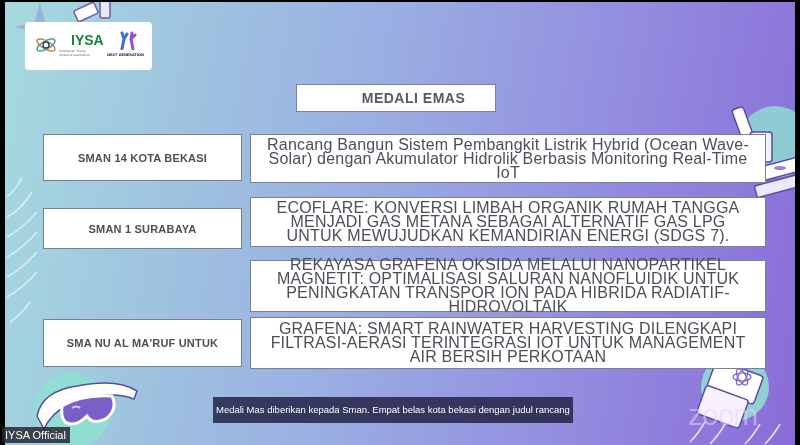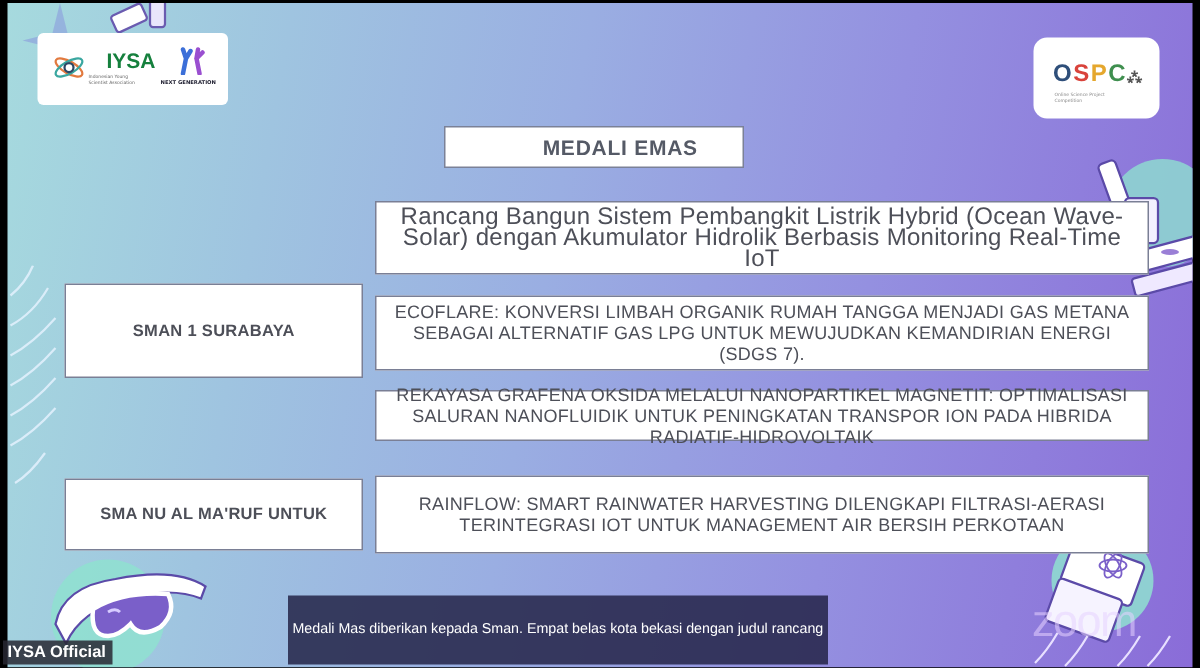--- a/index.html
+++ b/index.html
@@ -32,38 +32,38 @@
       font-size: 14px; font-weight: bold; color: #555a66; letter-spacing: 0.5px;
       font-family: "Liberation Sans", sans-serif;
       padding-left: 35px;
     }
     .row-school, .row-title {
       position: absolute; background: #fff; border: 1.5px solid #7a7f95; box-sizing: border-box;
       display: flex; align-items: center; justify-content: center; text-align: center;
       color: #4d4f58; font-family: "Liberation Sans", sans-serif;
     }
     .row-school { left: 38px; width: 199px; font-size: 11px; font-weight: bold; letter-spacing: 0.2px; }
-    .row-title { left: 245px; width: 516px; font-size: 12px; line-height: 14px; padding: 0 10px; letter-spacing: 0.2px; }
+    .row-title { left: 245px; width: 516px; font-size: 16px; line-height: 14px; padding: 0 10px; letter-spacing: 0.2px; }
     .r1 { top: 132px; height: 47px; }
-    .r2 { top: 187px; height: 63px; }
+    .r2 { top: 206px; height: 41px; }
     .r3 { top: 258px; height: 48px; }
     .r4 { top: 317px; height: 48px; }
     .row-title.r1 { top: 132px; height: 49px; font-size: 16px; }
     .row-title.r2 { top: 195px; height: 50px; }
-    .row-title.r3 { top: 258px; height: 34px; }
+    .row-title.r3 { top: 258px; height: 52px; }
     .row-title.r4 { top: 315px; height: 52px; }
     .deco { position: absolute; }
     .caption {
-      position: absolute; left: 187px; top: 395px; height: 14px;
+      position: absolute; left: 208px; top: 395px; height: 14px;
       background: rgba(35,35,70,0.85); color: #fff; font-size: 9.5px; line-height: 14px;
-      padding: 16px 3px; font-family: "Liberation Sans", sans-serif; white-space: nowrap;
+      padding: 6px 3px; font-family: "Liberation Sans", sans-serif; white-space: nowrap;
     }
     .speaker {
       position: absolute; left: 2px; top: 427px; height: 16px;
-      background: rgba(40,40,50,0.85); color: #fff; font-size: 11px; font-weight: bold; line-height: 16px;
+      background: rgba(40,40,50,0.85); color: #fff; font-size: 11px; font-weight: normal; line-height: 16px;
       padding: 0 4px 0 3px; font-family: "Liberation Sans", sans-serif;
     }
     .zoom-mark {
       position: absolute; left: 683px; top: 396px; font-size: 30px; color: rgba(230,210,255,0.55);
       font-family: "Liberation Sans", sans-serif; letter-spacing: -1px;
     }
   </style>
 </head>
 <body>
 
@@ -128,36 +128,31 @@
     </svg>
     <span class="iysa-text">IYSA</span>
     <span class="iysa-sub">Indonesian Young Scientist Association</span>
     <svg class="ng-figures" viewBox="0 0 22 20">
       <path d="M5 3 l2 6 l-2 10 M7 9 l3 -5" stroke="#3c6fd8" stroke-width="3" fill="none" stroke-linecap="round"></path>
       <path d="M15 3 l-1 6 l2 10 M14 9 l4 -4" stroke="#9a4fd0" stroke-width="3" fill="none" stroke-linecap="round"></path>
     </svg>
     <span class="ng-text">NEXT GENERATION</span>
   </div>
 
-  <div class="logo-card ospc-card">
-    <span class="ospc-text">
-      <span style="color:#2f4f7a">O</span><span style="color:#d9433b">S</span><span style="color:#e5a72d">P</span><span style="color:#3f8f4f">C</span><span style="color:#555;font-size:9px;">⁂</span>
-    </span>
-    <span class="ospc-sub">Online Science Project Competition</span>
-  </div>
 
   <div class="title-box">MEDALI EMAS</div>
 
+  <div class="row-school r1">SMAN 14 KOTA BEKASI</div>
   <div class="row-title r1">Rancang Bangun Sistem Pembangkit Listrik Hybrid (Ocean Wave-Solar) dengan Akumulator Hidrolik Berbasis Monitoring Real-Time IoT</div>
 
   <div class="row-school r2">SMAN 1 SURABAYA</div>
   <div class="row-title r2">ECOFLARE: KONVERSI LIMBAH ORGANIK RUMAH TANGGA MENJADI GAS METANA SEBAGAI ALTERNATIF GAS LPG UNTUK MEWUJUDKAN KEMANDIRIAN ENERGI (SDGS 7).</div>
 
   <div class="row-title r3">REKAYASA GRAFENA OKSIDA MELALUI NANOPARTIKEL MAGNETIT: OPTIMALISASI SALURAN NANOFLUIDIK UNTUK PENINGKATAN TRANSPOR ION PADA HIBRIDA RADIATIF-HIDROVOLTAIK</div>
 
   <div class="row-school r4">SMA NU AL MA'RUF UNTUK</div>
-  <div class="row-title r4">RAINFLOW: SMART RAINWATER HARVESTING DILENGKAPI FILTRASI-AERASI TERINTEGRASI IOT UNTUK MANAGEMENT AIR BERSIH PERKOTAAN</div>
+  <div class="row-title r4">GRAFENA: SMART RAINWATER HARVESTING DILENGKAPI FILTRASI-AERASI TERINTEGRASI IOT UNTUK MANAGEMENT AIR BERSIH PERKOTAAN</div>
 
   <div class="caption">Medali Mas diberikan kepada Sman. Empat belas kota bekasi dengan judul rancang</div>
   <div class="zoom-mark">zoom</div>
 </div>
 
 <div class="speaker">IYSA Official</div>
 
 </body></html>

